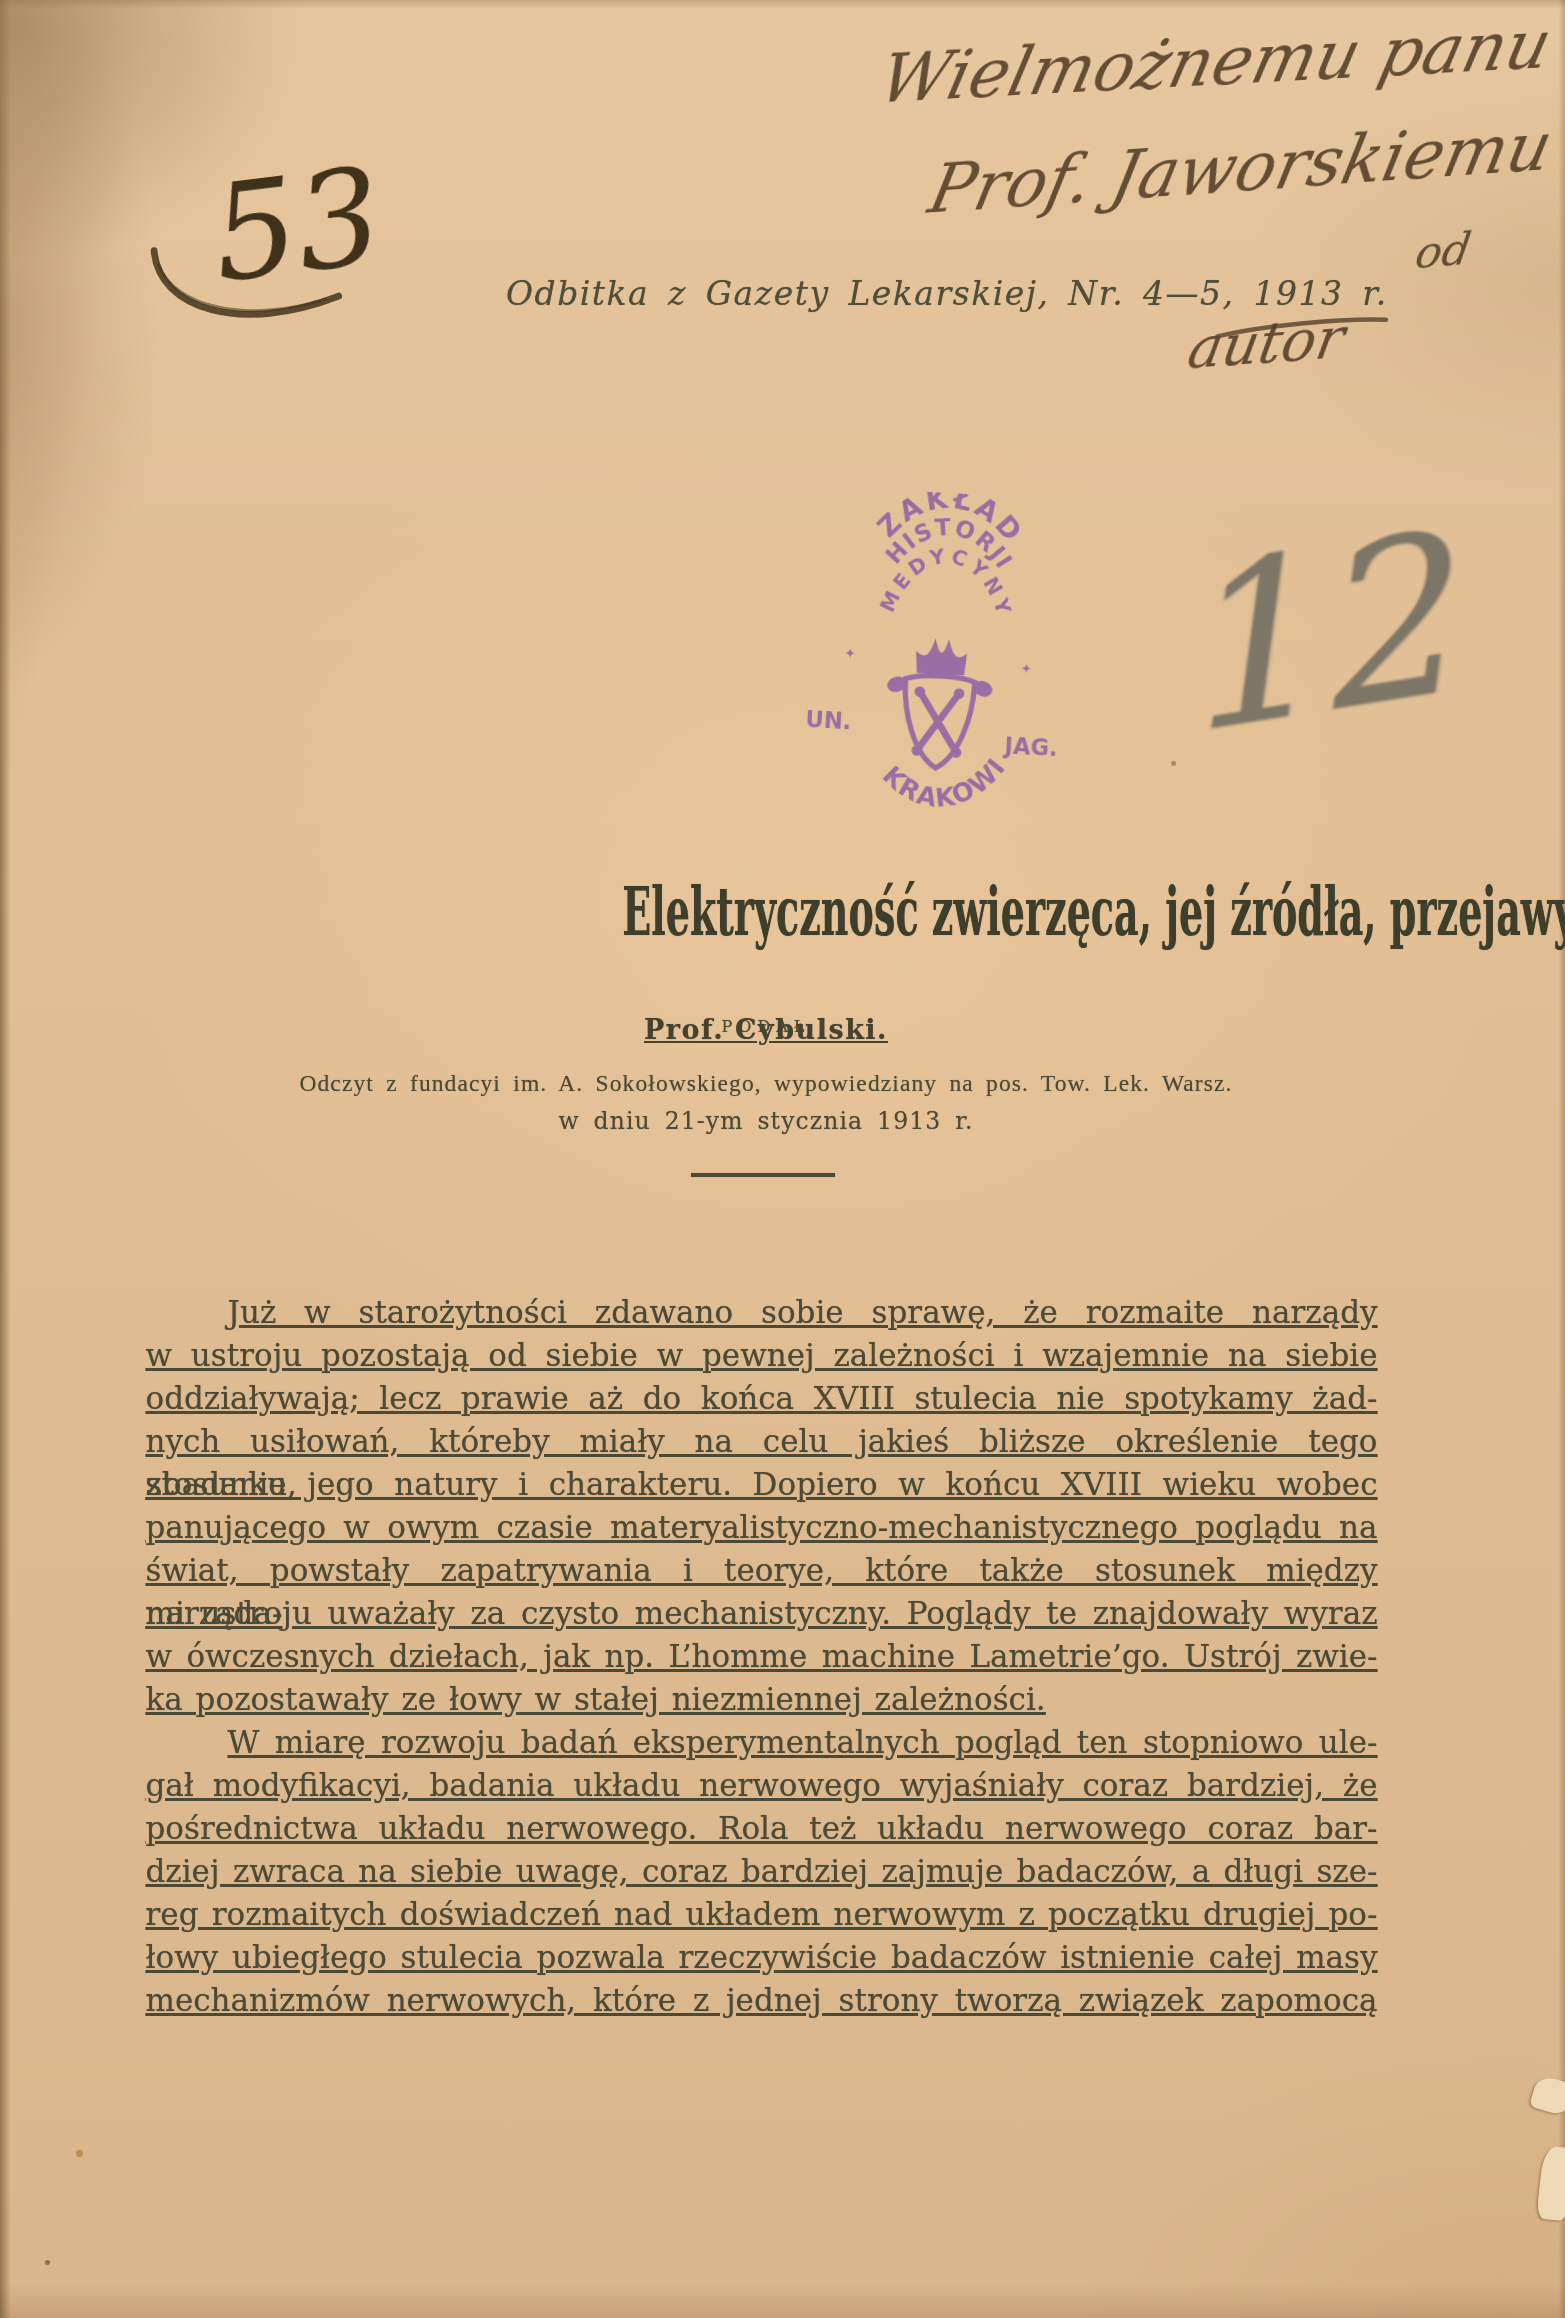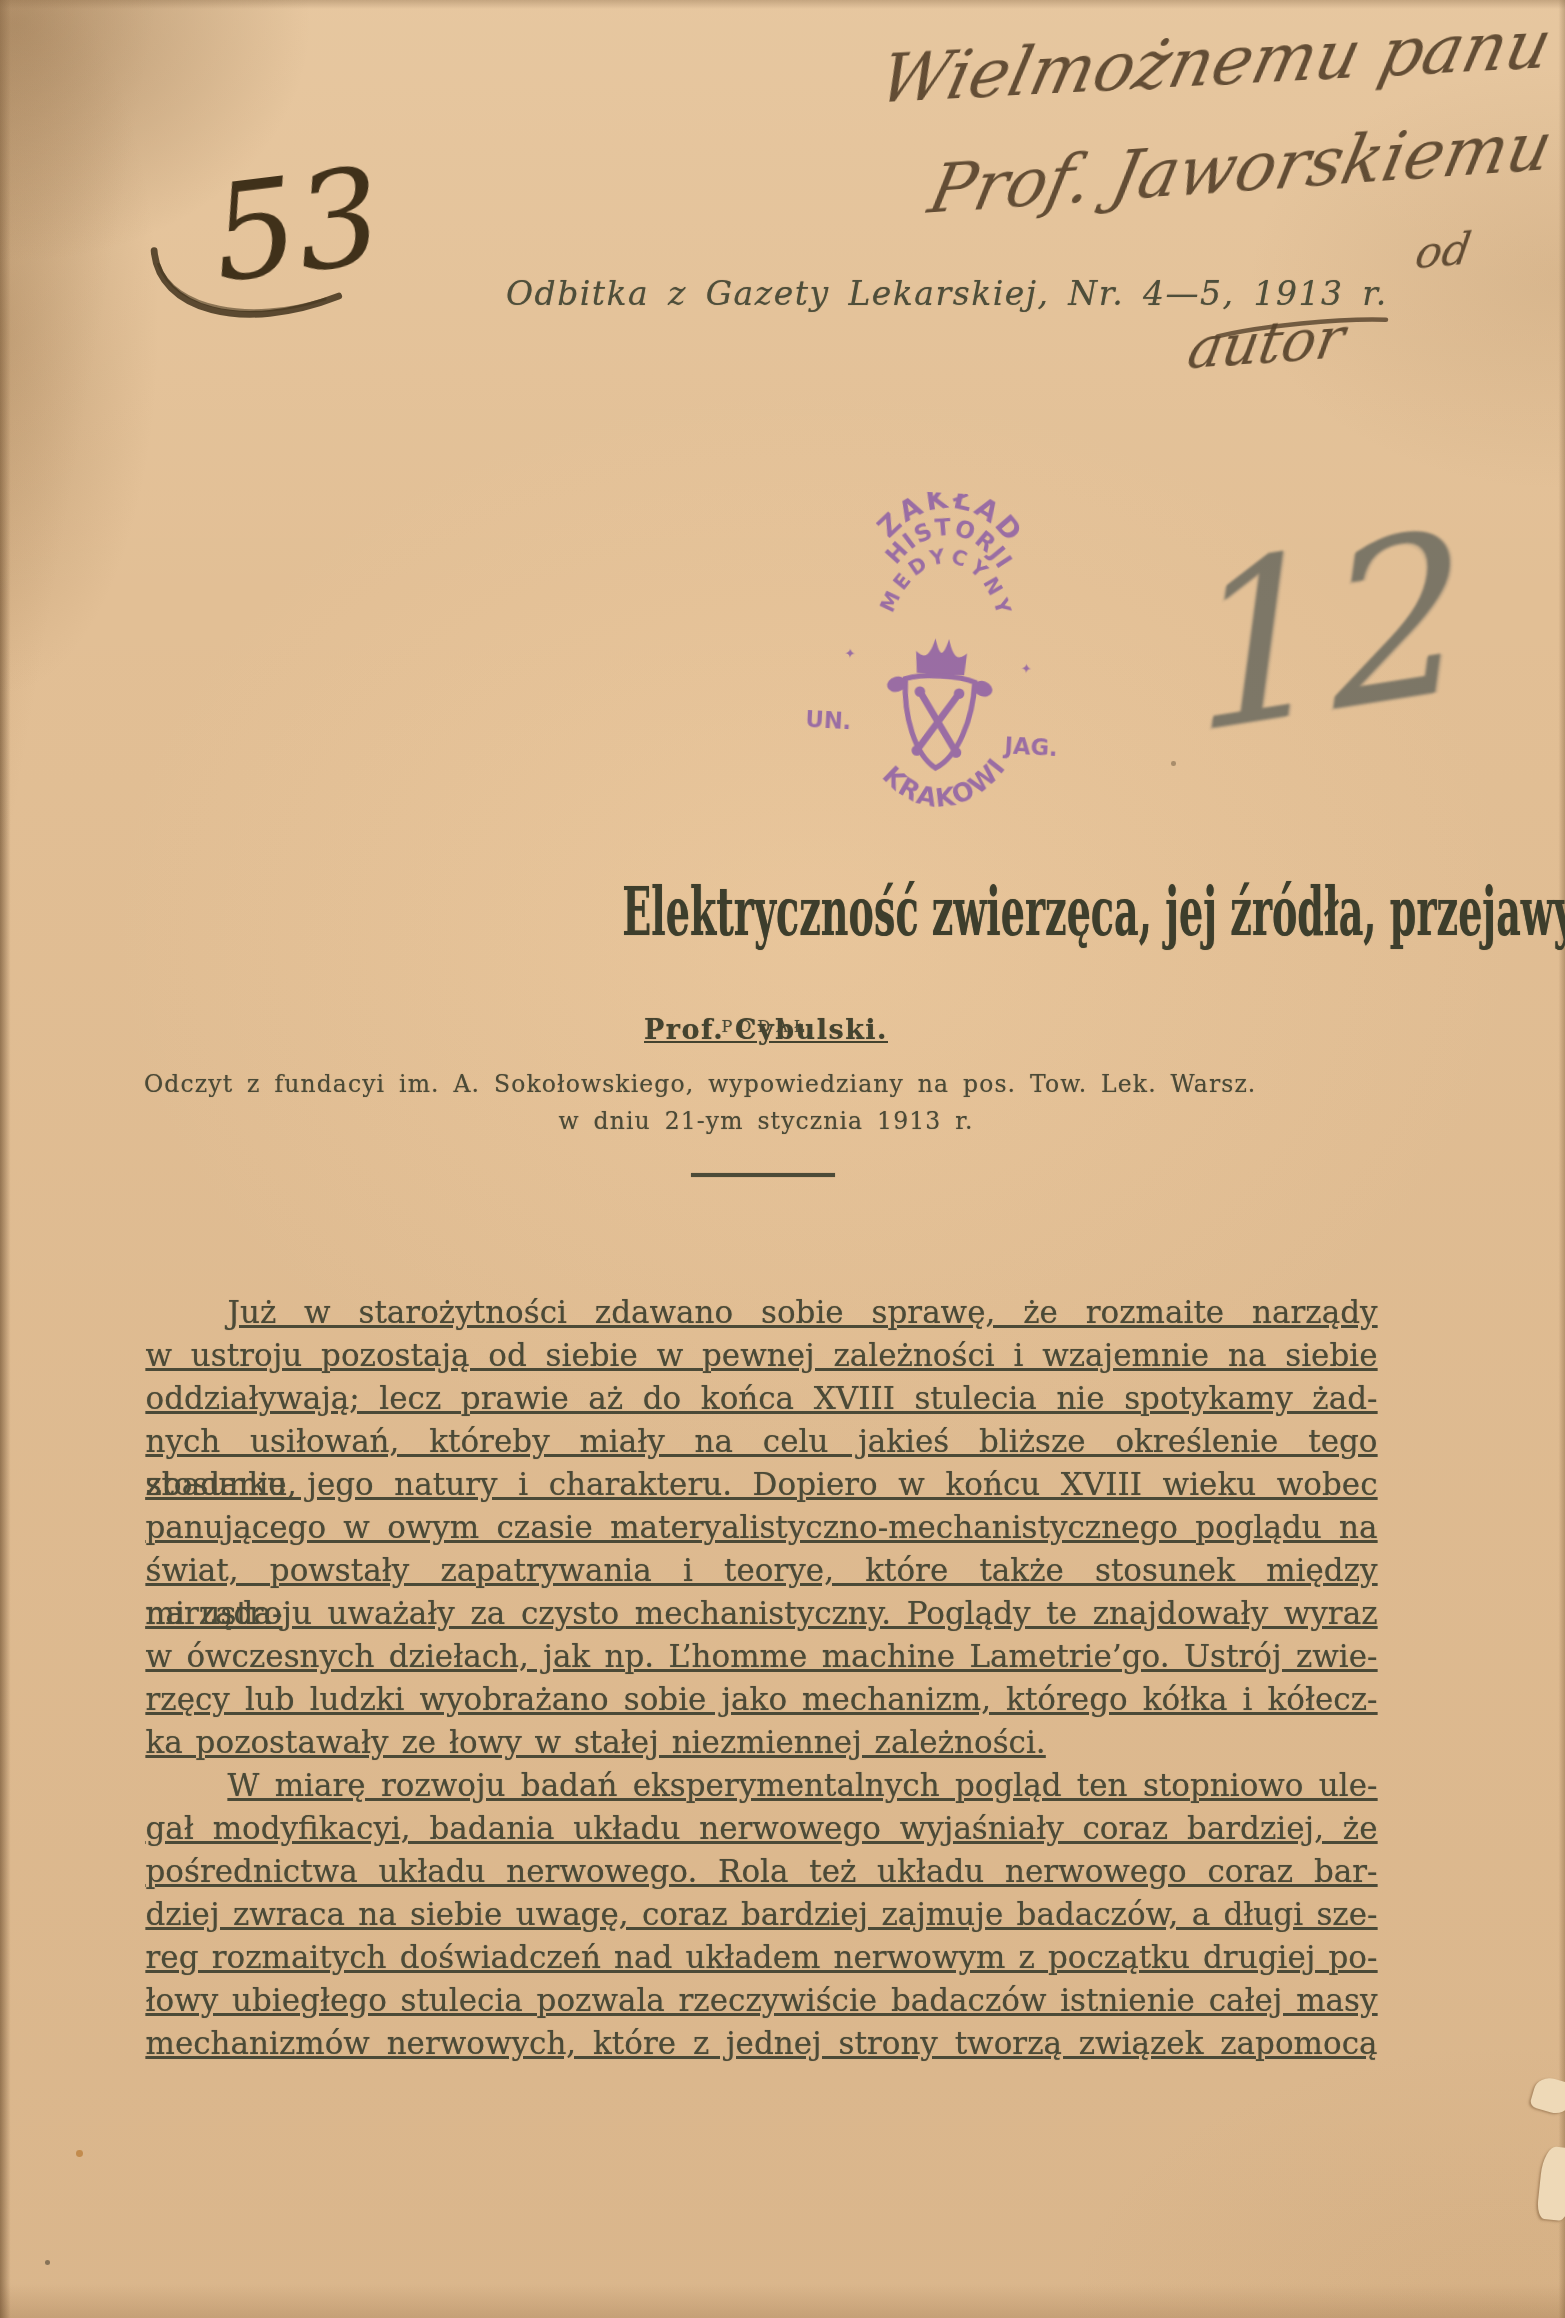--- a/index.html
+++ b/index.html
@@ -32,22 +32,22 @@
   .title-wrap{ position:absolute; left:0; top:871px; width:100%; text-align:center; }
   .title-inner{
     display:inline-block; white-space:nowrap; transform:scaleX(.56); transform-origin:50% 50%;
     font-weight:bold; font-size:68px; letter-spacing:0px; color:#3d3e2c;
     text-shadow:0 0 1.1px rgba(55,56,40,.6);
   }
   .byline{ position:absolute; left:0; top:974px; width:100%; text-align:center;
     font-size:16px; letter-spacing:6px; color:#4b4a37;margin-top:43px; }
   .author{ position:absolute; left:0; top:1014px; width:100%; text-align:center;
     font-size:27px; font-weight:bold; letter-spacing:1.5px; color:#44432f;text-decoration:underline; }
-  .note1{ position:absolute; left:0; top:1070px; width:100%; 
-    font-size:23.5px; letter-spacing:1.1px; word-spacing:5.3px; }
+  .note1{ position:absolute; left:0; top:1070px; width:100%; text-align:center;
+    font-size:23.5px; letter-spacing:1.1px; word-spacing:5.3px;font-family:Liberation Serif, serif; }
   .note2{ position:absolute; left:0; top:1107px; width:100%; text-align:center;
     font-size:23.5px; letter-spacing:1.1px; word-spacing:5.3px; }
   .rule{ position:absolute; left:547px; top:1173px; width:144px; height:3.8px;
     background:#4c4b38; box-shadow:0 0 0.8px rgba(70,66,45,.8); }
   .body-text{ position:absolute; left:1.5px; top:1291px; width:1232px;
     font-size:31px; line-height:43px; word-spacing:3px; color:#4b4a37; }
   .ln{ text-align:justify; text-align-last:justify; height:43px; white-space:nowrap0;text-decoration:underline; }
   .ln.last{ text-align-last:left; }
   .ln.ind{ text-indent:82px; }
   
@@ -150,21 +150,20 @@
     <div class="body-text print">
       <div class="ln ind">Już w starożytności zdawano sobie sprawę, że rozmaite narządy</div>
       <div class="ln">w ustroju pozostają od siebie w pewnej zależności i wzajemnie na siebie</div>
       <div class="ln">oddziaływają; lecz prawie aż do końca XVIII stulecia nie spotykamy żad-</div>
       <div class="ln">nych usiłowań, któreby miały na celu jakieś bliższe określenie tego stosunku,</div>
       <div class="ln">zbadanie jego natury i charakteru. Dopiero w końcu XVIII wieku wobec</div>
       <div class="ln">panującego w owym czasie materyalistyczno-mechanistycznego poglądu na</div>
       <div class="ln">świat, powstały zapatrywania i teorye, które także stosunek między narząda-</div>
       <div class="ln">mi ustroju uważały za czysto mechanistyczny. Poglądy te znajdowały wyraz</div>
       <div class="ln">w ówczesnych dziełach, jak np. L’homme machine Lametrie’go. Ustrój zwie-</div>
-      <div class="ln">rzęcy lub ludzki wyobrażano sobie jako mechanizm, którego kółka i kółecz-</div>
       <div class="ln last">ka pozostawały ze łowy w stałej niezmiennej zależności.</div>
       <div class="ln ind">W miarę rozwoju badań eksperymentalnych pogląd ten stopniowo ule-</div>
       <div class="ln">gał modyfikacyi, badania układu nerwowego wyjaśniały coraz bardziej, że</div>
       <div class="ln">pośrednictwa układu nerwowego. Rola też układu nerwowego coraz bar-</div>
       <div class="ln">dziej zwraca na siebie uwagę, coraz bardziej zajmuje badaczów, a długi sze-</div>
       <div class="ln">reg rozmaitych doświadczeń nad układem nerwowym z początku drugiej po-</div>
       <div class="ln">łowy ubiegłego stulecia pozwala rzeczywiście badaczów istnienie całej masy</div>
       <div class="ln">mechanizmów nerwowych, które z jednej strony tworzą związek zapomocą</div>
     </div>
   </div>

